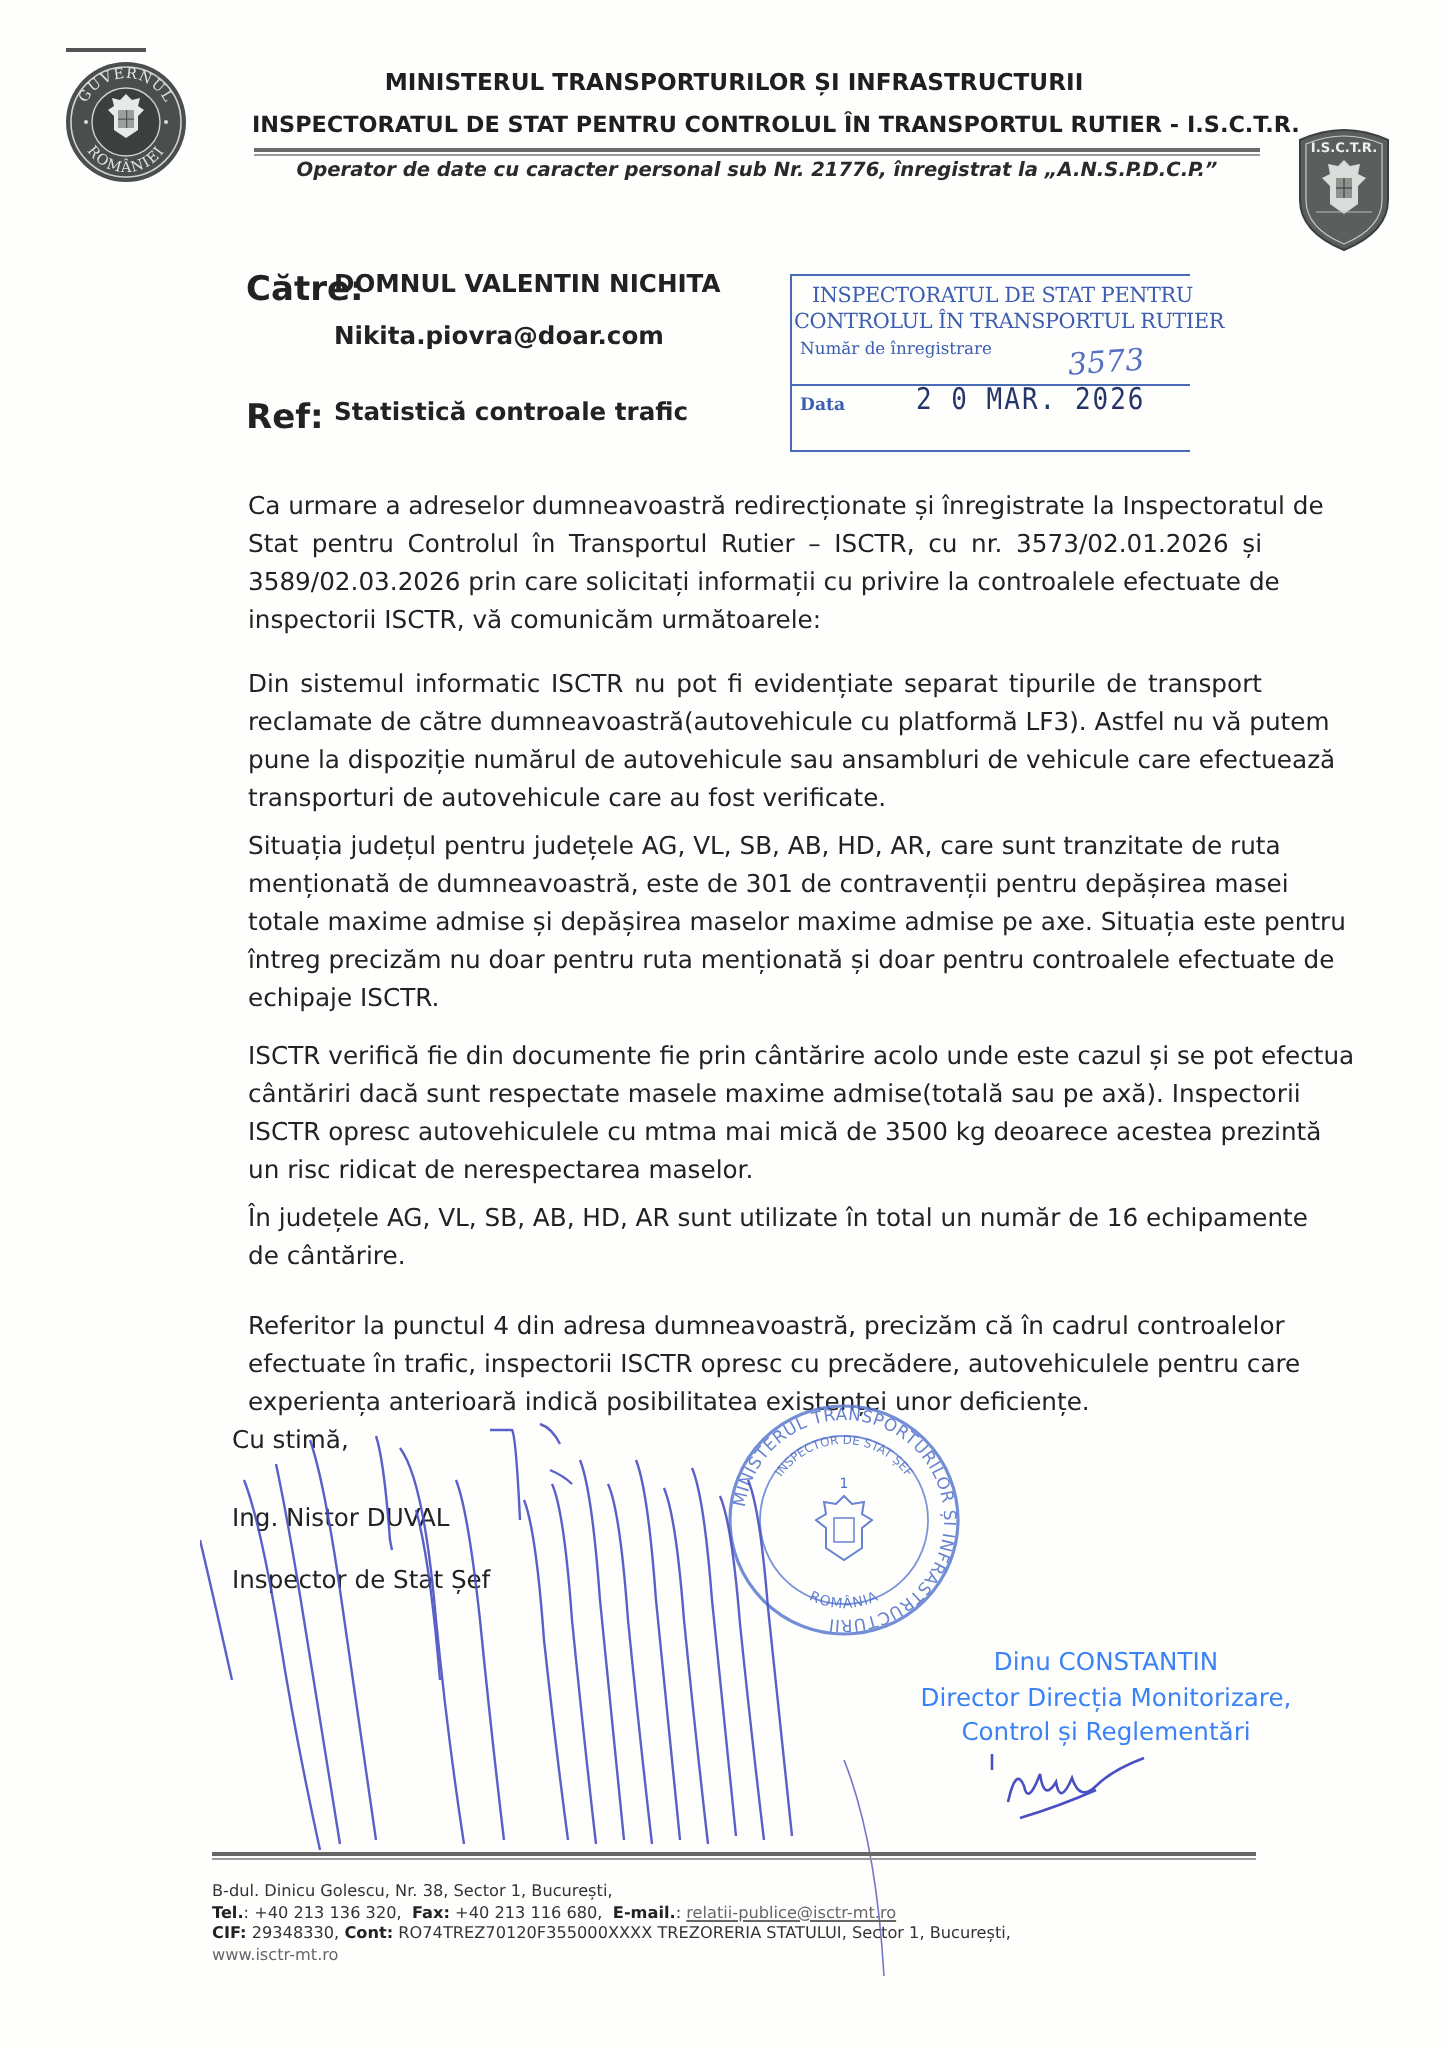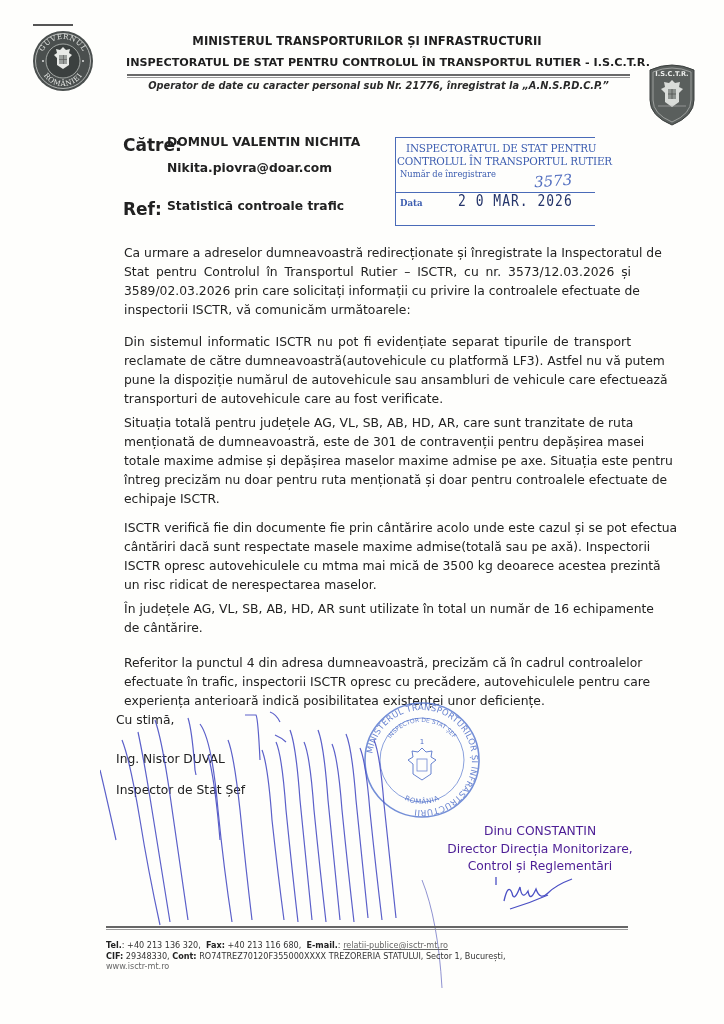--- a/index.html
+++ b/index.html
@@ -37,21 +37,21 @@
   .reg-stamp .date { position: absolute; left: 62px; top: 55px; font-size: 13px; font-family: "DejaVu Sans Mono", monospace; color: #25356a; letter-spacing: 1px; transform: scaleY(1.15); }
 
   
   .para { position: absolute; left: 124px; width: 507px; font-size: 12.35px; line-height: 19px;
     text-align: justify; color: #222; }
   .para .ln { display: block; white-space: nowrap; text-align-last: justify; }
   .para .ln.last { text-align-last: left; }
 
   .closing { position: absolute; left: 116px; font-size: 12.3px; color: #222; white-space: nowrap; }
 
-  .sig2 { position: absolute; left: 440px; width: 200px; text-align: center; font-size: 12.3px; color: #4c1d95; line-height: 17px; }
+  .sig2 { position: absolute; left: 453px; width: 200px; text-align: center; font-size: 12.3px; color: #3b82f6; line-height: 17px; }
 
   .footer-rule { position: absolute; left: 106px; width: 522px; height: 2px; background: #666; }
   .footer { position: absolute; left: 106px; top: 940px; font-size: 8.1px; line-height: 10.6px; color: #333; white-space: nowrap; }
   .footer b { color: #222; }
   .footer .link { color: #666; text-decoration: underline; }
   .footer .web { color: #666; }
 
   svg { display: block; }
 </style>
 </head>
@@ -114,34 +114,34 @@
     <span class="s2">CONTROLUL ÎN TRANSPORTUL RUTIER</span>
     <span class="s3">Număr de înregistrare</span>
     <span class="hand">3573</span>
     <span class="divider"></span>
     <span class="s4">Data</span>
     <span class="date">2 0 MAR. 2026</span>
   </div>
 
   <div class="para" style="top:244px;">
     <span class="ln">Ca urmare a adreselor dumneavoastră redirecționate și înregistrate la Inspectoratul de</span>
-    <span class="ln">Stat pentru Controlul în Transportul Rutier – ISCTR, cu nr. 3573/12.03.2026 și</span>
+    <span class="ln">Stat pentru Controlul în Transportul Rutier – ISCTR, cu nr. 3573/02.01.2026 și</span>
     <span class="ln">3589/02.03.2026 prin care solicitați informații cu privire la controalele efectuate de</span>
     <span class="ln last">inspectorii ISCTR, vă comunicăm următoarele:</span>
   </div>
 
   <div class="para" style="top:333px;">
     <span class="ln">Din sistemul informatic ISCTR nu pot fi evidențiate separat tipurile de transport</span>
     <span class="ln">reclamate de către dumneavoastră(autovehicule cu platformă LF3). Astfel nu vă putem</span>
     <span class="ln">pune la dispoziție numărul de autovehicule sau ansambluri de vehicule care efectuează</span>
     <span class="ln last">transporturi de autovehicule care au fost verificate.</span>
   </div>
 
   <div class="para" style="top:414px;">
-    <span class="ln">Situația totală pentru  județele AG, VL, SB, AB, HD, AR, care sunt tranzitate de ruta</span>
+    <span class="ln">Situația județul pentru  județele AG, VL, SB, AB, HD, AR, care sunt tranzitate de ruta</span>
     <span class="ln">menționată de dumneavoastră, este de 301 de contravenții pentru depășirea masei</span>
     <span class="ln">totale maxime admise și depășirea maselor maxime admise pe axe. Situația este pentru</span>
     <span class="ln">întreg precizăm nu doar pentru ruta menționată și doar pentru controalele efectuate de</span>
     <span class="ln last">echipaje ISCTR.</span>
   </div>
 
   <div class="para" style="top:519px;">
     <span class="ln">ISCTR verifică fie din documente fie prin cântărire acolo unde este cazul și se pot efectua</span>
     <span class="ln">cântăriri dacă sunt respectate masele maxime admise(totală sau pe axă). Inspectorii</span>
     <span class="ln">ISCTR opresc autovehiculele cu mtma mai mică de 3500 kg deoarece acestea prezintă</span>
@@ -231,20 +231,21 @@
   <div style="position:absolute; left:420px; top:880px; width:60px; height:110px;">
     <svg width="60" height="110" viewBox="0 0 60 110">
       <path d="M2 0 Q18 40 22 108" fill="none" stroke="#5055b8" stroke-width="0.8" opacity="0.8"></path>
     </svg>
   </div>
 
   <div class="footer-rule" style="top:926px;"></div>
   <div class="footer-rule" style="top:929px; height:1px; background:#999;"></div>
 
   <div class="footer">
+    <div>B-dul. Dinicu Golescu, Nr. 38, Sector 1, București,</div>
     <div>
       <b>Tel.</b><span>: +40 213 136 320,</span>
       &nbsp;<b>Fax:</b><span> +40 213 116 680,</span>
       &nbsp;<b>E-mail.</b><span>: </span><span class="link">relatii-publice@isctr-mt.ro</span>
     </div>
     <div>
       <b>CIF:</b><span> 29348330,</span>
       <b>Cont:</b><span> RO74TREZ70120F355000XXXX TREZORERIA STATULUI, Sector 1, București,</span>
     </div>
     <div class="web">www.isctr-mt.ro</div>

